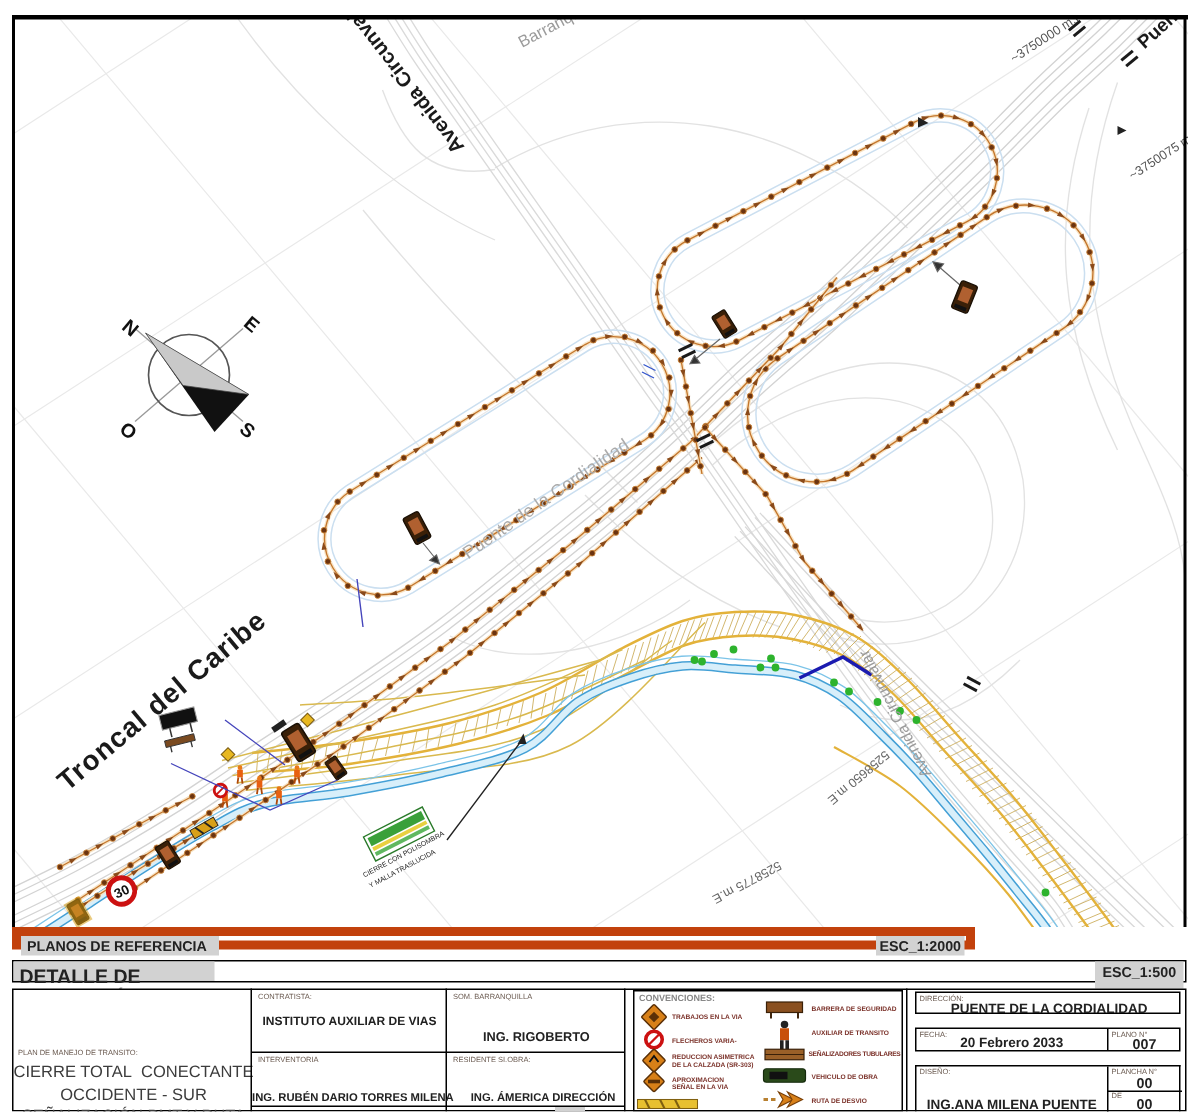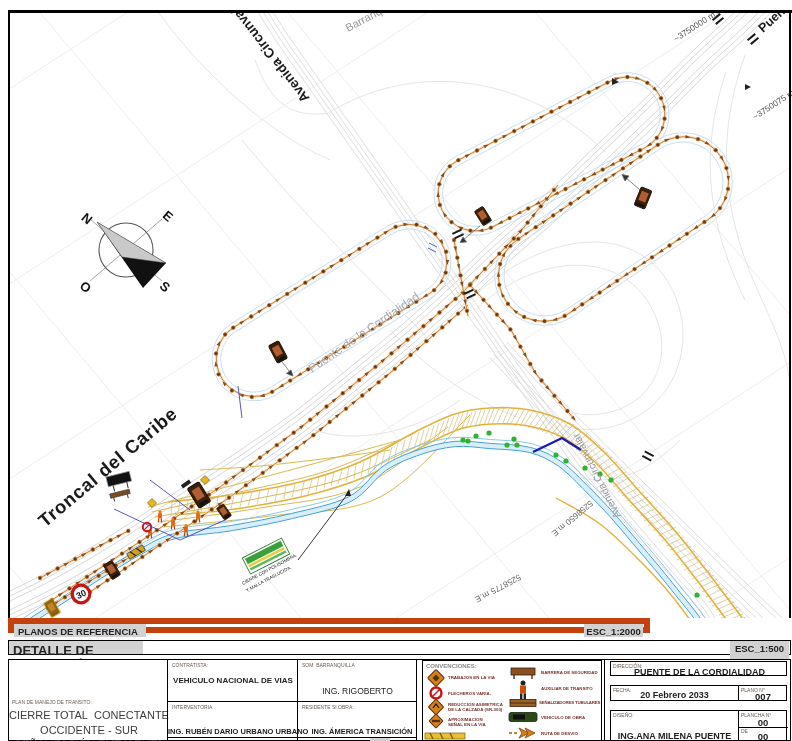--- a/index.html
+++ b/index.html
@@ -807,27 +807,27 @@
   <div style="position:absolute;left:-2px;top:10px;width:162px;text-align:center;font-size:11px;
        color:#3c3c3c;line-height:14.5px;white-space:nowrap">CIERRE TOTAL&nbsp; CONECTANTE<br>OCCIDENTE - SUR<br>SEÑALIZACIÓN PMT Y RUTA<br>DE DESVÍO</div>
 </div>
 <div class="abs" style="left:167px;top:659px;width:1px;height:82px;background:#000"></div>
 
 <div class="abs" style="left:297px;top:659px;width:1px;height:82px;background:#000"></div>
 <div class="abs" style="left:416px;top:659px;width:1px;height:82px;background:#000"></div>
 <div class="abs" style="left:168px;top:701px;width:248px;height:1px;background:#000"></div>
 <div class="abs" style="left:168px;top:737px;width:248px;height:1px;background:#000"></div>
 <div class="lbl abs" style="left:172px;top:662px">CONTRATISTA:</div>
-<div class="abs" style="left:170px;top:676px;width:126px;text-align:center;font-size:8px;font-weight:bold;color:#222;white-space:nowrap">VEHICULO NACIONAL DE VIAS</div>
+<div class="abs" style="left:170px;top:676px;width:126px;text-align:center;font-size:8px;font-weight:bold;color:#222;white-space:nowrap">INSTITUTO AUXILIAR DE VIAS</div>
 <div class="lbl abs" style="left:302px;top:662px">SOM. BARRANQUILLA</div>
-<div class="abs" style="left:300px;top:686px;width:115px;text-align:center;font-size:8.5px;font-weight:normal;color:#222">ING. RIGOBERTO</div>
+<div class="abs" style="left:300px;top:686px;width:115px;text-align:center;font-size:8.5px;font-weight:bold;color:#222">ING. RIGOBERTO</div>
 <div class="lbl abs" style="left:172px;top:704px">INTERVENTORIA</div>
-<div class="abs" style="left:168px;top:727px;width:126px;text-align:center;font-size:7.5px;font-weight:bold;color:#222;white-space:nowrap">ING. RUBÉN DARIO URBANO URBANO</div>
+<div class="abs" style="left:168px;top:727px;width:126px;text-align:center;font-size:7.5px;font-weight:bold;color:#222;white-space:nowrap">ING. RUBÉN DARIO TORRES MILENA</div>
 <div class="lbl abs" style="left:302px;top:704px">RESIDENTE SI.OBRA:</div>
-<div class="abs" style="left:310px;top:727px;width:104px;text-align:center;font-size:7.5px;font-weight:bold;color:#222;white-space:nowrap">ING. ÁMERICA TRANSICIÓN</div>
+<div class="abs" style="left:310px;top:727px;width:104px;text-align:center;font-size:7.5px;font-weight:bold;color:#222;white-space:nowrap">ING. ÁMERICA DIRECCIÓN</div>
 <div class="abs" style="left:370px;top:738px;width:20px;height:3px;background:#d2d2d2"></div>
 
 <div class="abs" style="left:422px;top:660px;width:180px;height:81px;border:1px solid #000">
   <div style="position:absolute;left:3px;top:2px;font-size:6px;color:#888;font-weight:bold">CONVENCIONES:</div>
   <svg width="178" height="79" style="position:absolute;left:0;top:0">
     <g transform="translate(13,17)">
         <rect x="-6" y="-6" width="12" height="12" rx="1" transform="rotate(45)" fill="#d88018" stroke="#5a3008" stroke-width="1"></rect>
         <rect x="-2.5" y="-2.5" width="5" height="5" transform="rotate(45)" fill="#5a3008"></rect>
       </g>
     <g transform="translate(13,32)">

